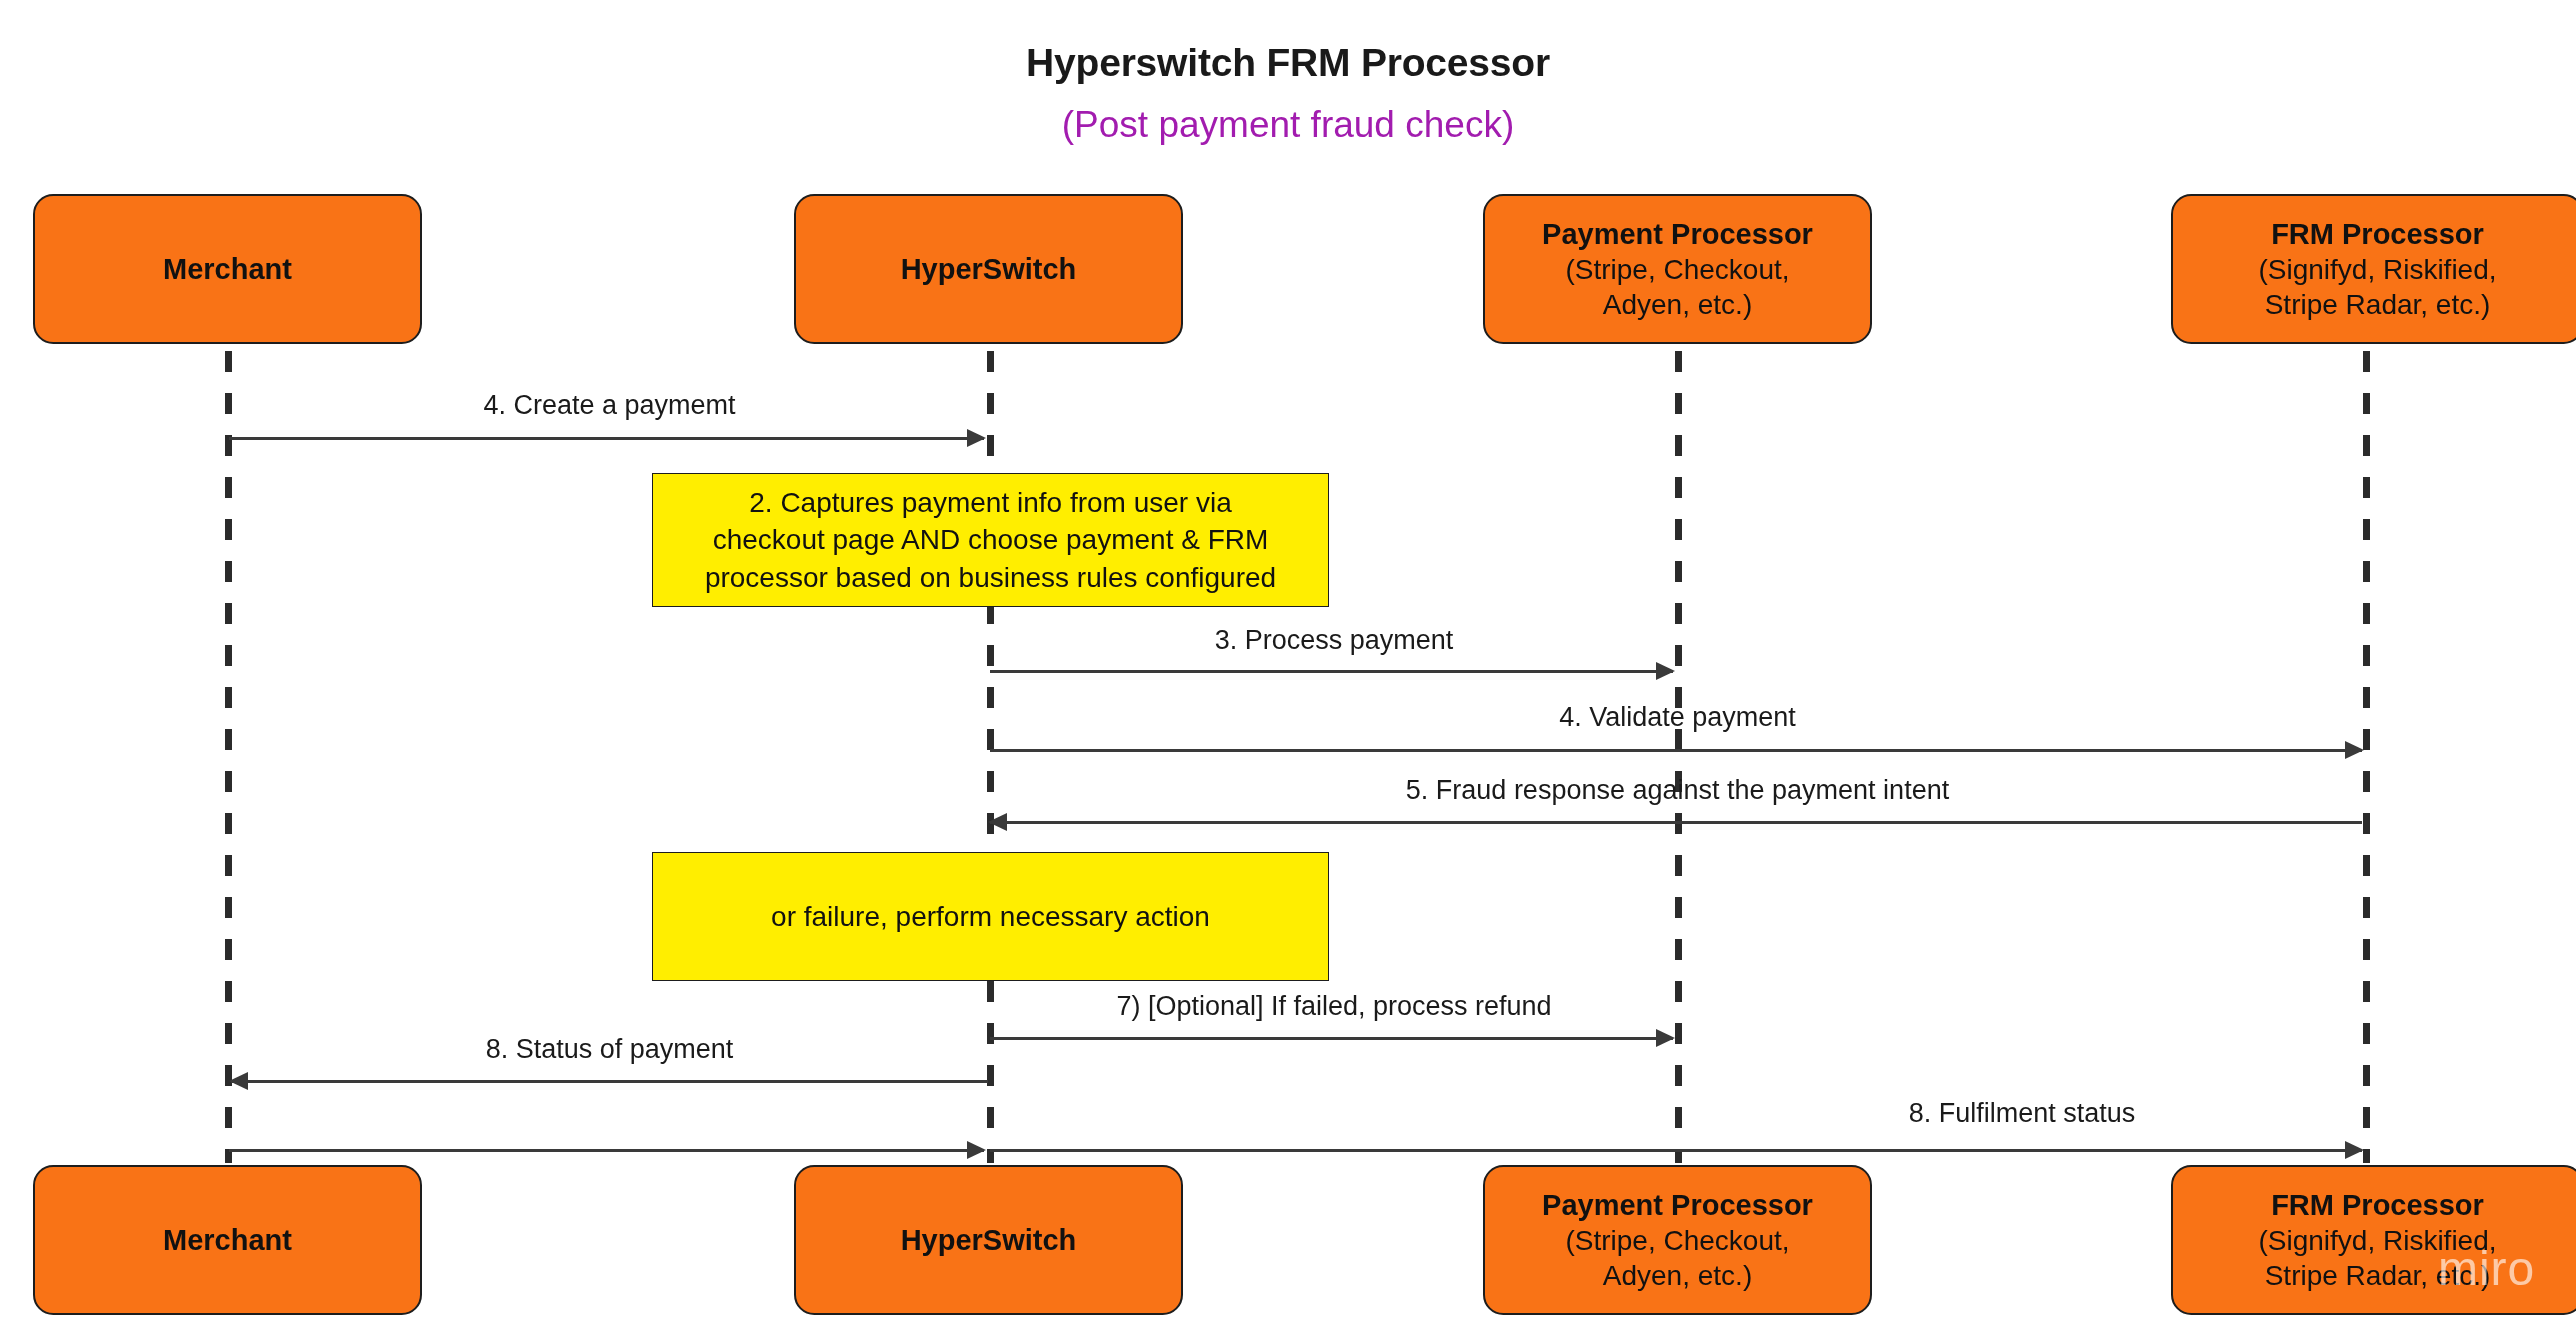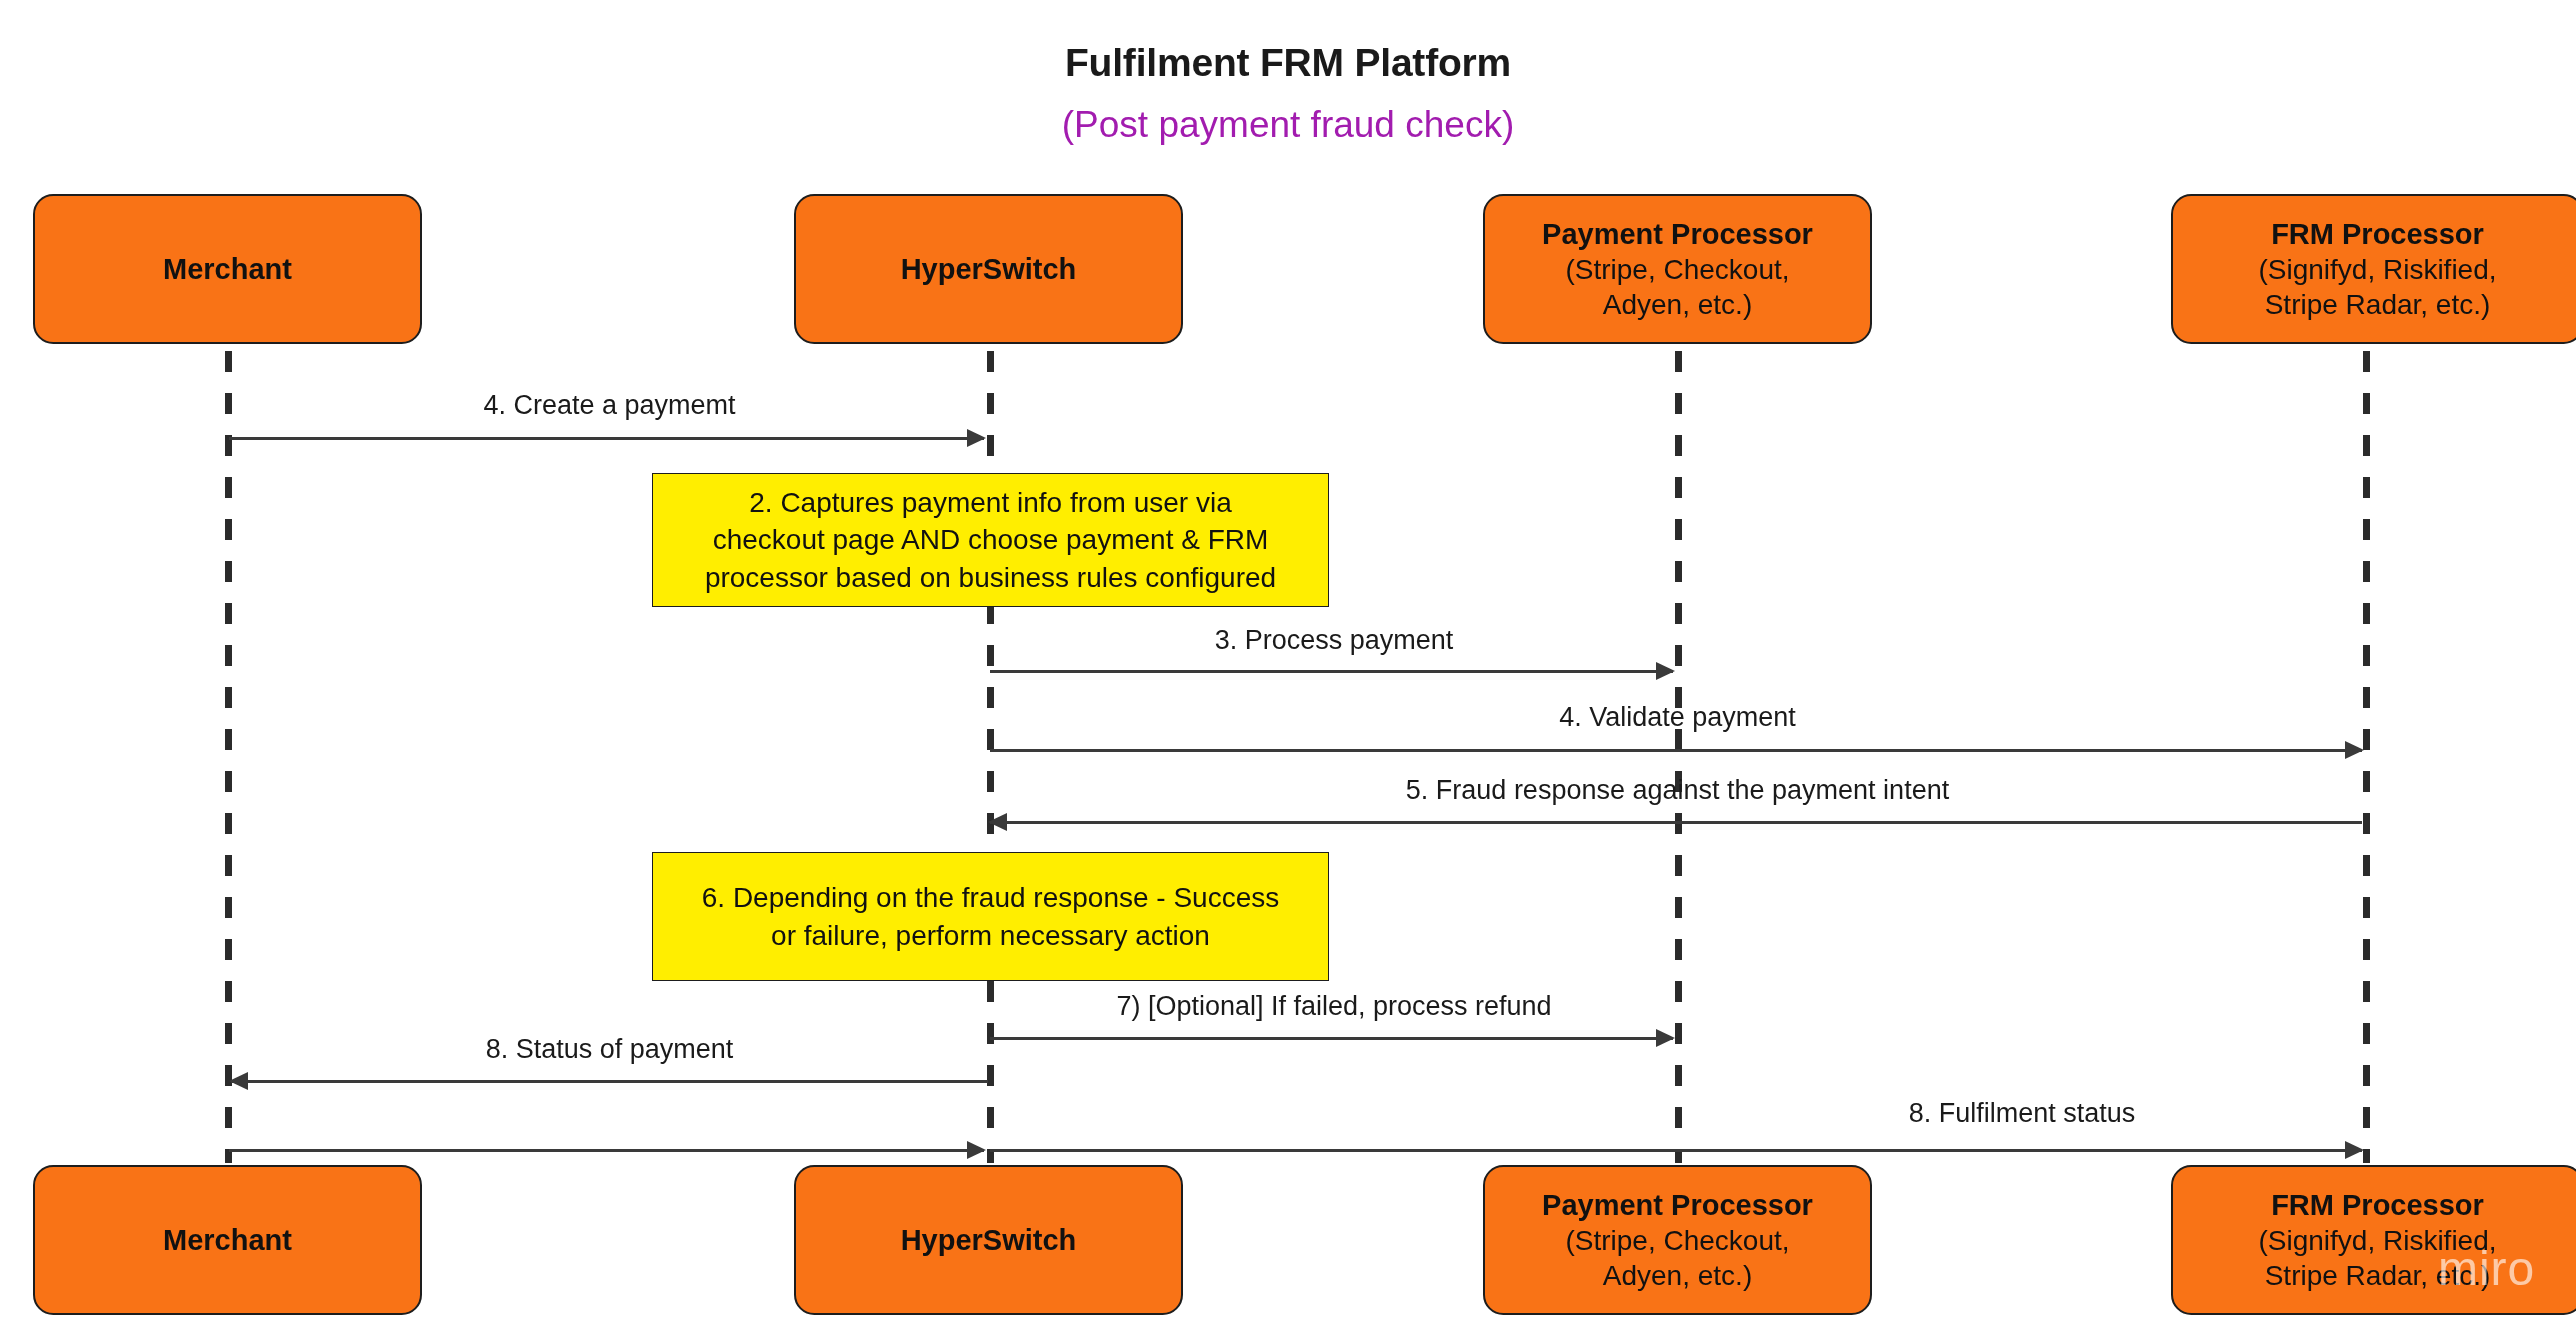--- a/index.html
+++ b/index.html
@@ -140,21 +140,21 @@
     letter-spacing: 0.9px;
     pointer-events: none;
   }
 </style>
 </head>
 <body>
 
 <div id="canvas">
 
   <div class="title-block">
-    <div class="title-main">Fulfilment FRM Platform</div>
+    <div class="title-main">Hyperswitch FRM Processor</div>
     <div class="title-sub">(Post payment fraud check)</div>
   </div>
 
   <div class="lifeline" style="left:225px;  top:351px; height:812px;"></div>
   <div class="lifeline" style="left:987px; top:351px; height:812px;"></div>
   <div class="lifeline" style="left:1675px; top:351px; height:812px;"></div>
   <div class="lifeline" style="left:2363px; top:351px; height:812px;"></div>
 
   <div class="participant" style="left:33px; top:194px; width:389px; height:150px;">
     <div class="p-title">Merchant</div>
@@ -196,21 +196,20 @@
   <div class="msg" style="left:990px; top:749px; width:1372px;">
     <span class="arrowhead right"></span>
   </div>
 
   <div class="msg-label" style="left:990px; top:777px; width:1375px;">5. Fraud response against the payment intent</div>
   <div class="msg" style="left:990px; top:821px; width:1372px;">
     <span class="arrowhead left"></span>
   </div>
 
   <div class="note" style="left:652px; top:852px; width:677px; height:129px; flex-direction:column;">
-    <div>6. Depending on the fraud response - Success</div>
     <div>or failure, perform necessary action</div>
   </div>
 
   <div class="msg-label" style="left:990px; top:993px; width:688px;">7) [Optional] If failed, process refund</div>
   <div class="msg" style="left:990px; top:1037px; width:683px;">
     <span class="arrowhead right"></span>
   </div>
 
   <div class="msg-label" style="left:229px; top:1036px; width:761px;">8. Status of payment</div>
   <div class="msg" style="left:231px; top:1080px; width:757px;">

